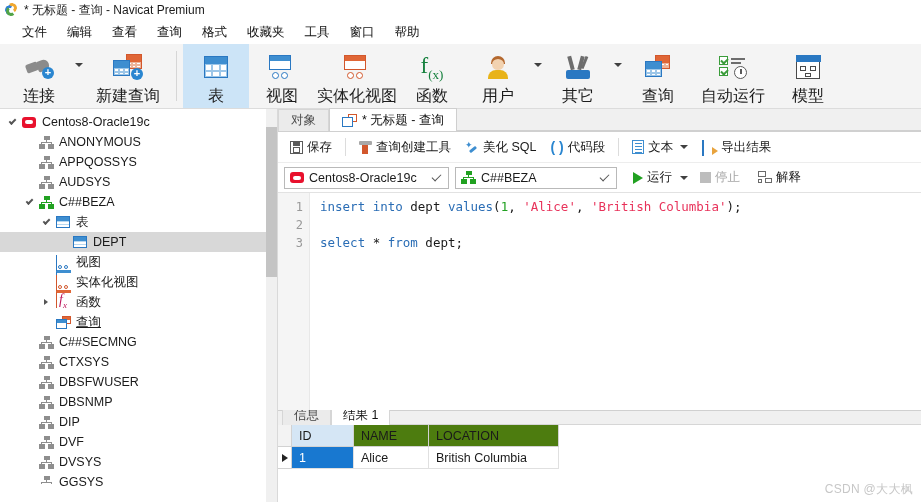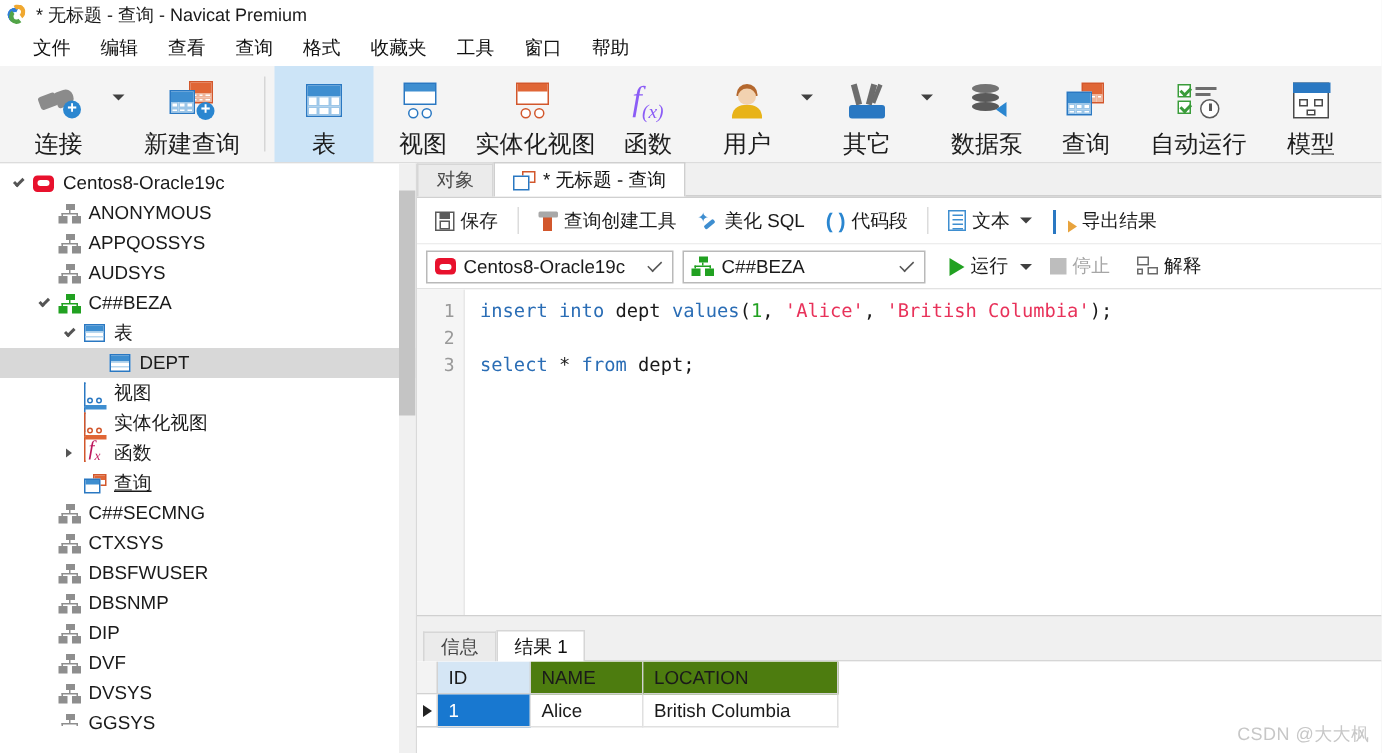--- a/index.html
+++ b/index.html
@@ -71,22 +71,22 @@
 
   .ico-view { position:relative; width:26px; height:24px; }
   .ico-view .g { width:22px;height:15px;border:1px solid #2a78c2;background:#fff; }
   .ico-view .g .hdr{height:5px;background:#3e8ed0;}
   .ico-view .o { position:absolute; width:7px;height:7px;border:1.5px solid #2a78c2;border-radius:50%;
                  bottom:0; background:#fff;}
   .ico-view .o1{left:3px;} .ico-view .o2{left:12px;}
   .ico-view.red .g{border-color:#d2572c;} .ico-view.red .g .hdr{background:#e06636;}
   .ico-view.red .o{border-color:#d2572c;}
 
-  .ico-fx { font-family: "Liberation Serif", serif; font-style: italic;
-            font-size: 23px; color:#8b5cf6; line-height:1; }
+  .ico-fx { font-family: "Liberation Serif", serif; 
+            font-size: 23px; color:#15803d; line-height:1; }
 
   .ico-conn { position: relative; width: 30px; height: 24px; }
   .plug { position:absolute; background:#8b8b8b; }
   .plug.p1 { width:12px;height:9px;border-radius:2px; left:2px; top:8px; transform:rotate(-20deg);}
   .plug.p2 { width:12px;height:11px;border-radius:2px 5px 5px 2px; left:13px; top:5px; transform:rotate(-20deg);}
   .badge-plus { position:absolute; right:0; bottom:0; width:12px;height:12px;border-radius:50%;
       background:#2a86d0; color:#fff; font-size:11px; line-height:11px; text-align:center; font-weight:bold;}
 
   .ico-newq { position:relative; width:30px; height:26px; }
   .ico-newq .back { position:absolute; right:1px; top:0; }
@@ -239,21 +239,21 @@
   .code { flex:1; padding:5px 0 0 10px; font-family:"DejaVu Sans Mono","Liberation Mono",monospace;
           font-size:12.5px; line-height:18px; color:#1a1a1a; white-space:pre; }
   .kw { color:#2a6db5; }
   .num { color:#21a121; }
   .str { color:#e8325a; }
   .pun { color:#1a1a1a; }
 
   
   .results { height:92px; background:#f0f0f0; display:flex; flex-direction:column;
              border-top:1px solid #d0d0d0; }
-  .rtabs { height:30px; display:flex; align-items:flex-end; padding-left:4px; background:#f0f0f0; }
+  .rtabs { height:14px; display:flex; align-items:flex-end; padding-left:4px; background:#f0f0f0; }
   .rtab { height:20px; padding:0 11px; font-size:12.5px; color:#444; background:#ebebeb;
           border:1px solid #d6d6d6; border-bottom:none; display:flex; align-items:center; cursor:default; }
   .rtab.active { background:#ffffff; color:#111; height:21px; }
   .rfill { flex:1; border-bottom:1px solid #d6d6d6; }
 
   .grid { flex:1; background:#ffffff; overflow:hidden; }
   .grow { display:flex; height:22px; }
   .ghead .gcell { background:#4d7c0f; border-right:1px solid #d2d2d2; border-bottom:1px solid #d2d2d2;
                   font-size:12.5px; color:#1a1a1a; display:flex; align-items:center; padding-left:7px; }
   .ghead .gcell.sel { background:#d5e6f5; }
@@ -416,31 +416,20 @@
             <div class="sc2"></div>
             <div class="box"></div>
           </div>
       </div>
       <div class="rib-lbl">其它</div>
     </div>
     <div class="rib-caret">
         <div class="caret-dn"></div>
       </div>
 
-    <div class="rib-btn">
-      <div class="rib-ico">
-        <div class="ico-db">
-            <div class="d d1"></div>
-            <div class="d d2"></div>
-            <div class="d d3"></div>
-            <div class="arw"></div>
-          </div>
-      </div>
-      <div class="rib-lbl">数据泵</div>
-    </div>
 
     <div class="rib-btn">
       <div class="rib-ico">
         <div class="ico-newq" style="width:26px;height:24px;">
           <div class="back">
               <div class="ico-grid red" style="width:15px;height:14px;">
                 <div class="hdr"></div>
                 <i></i>
                 <i></i>
                 <i></i>

